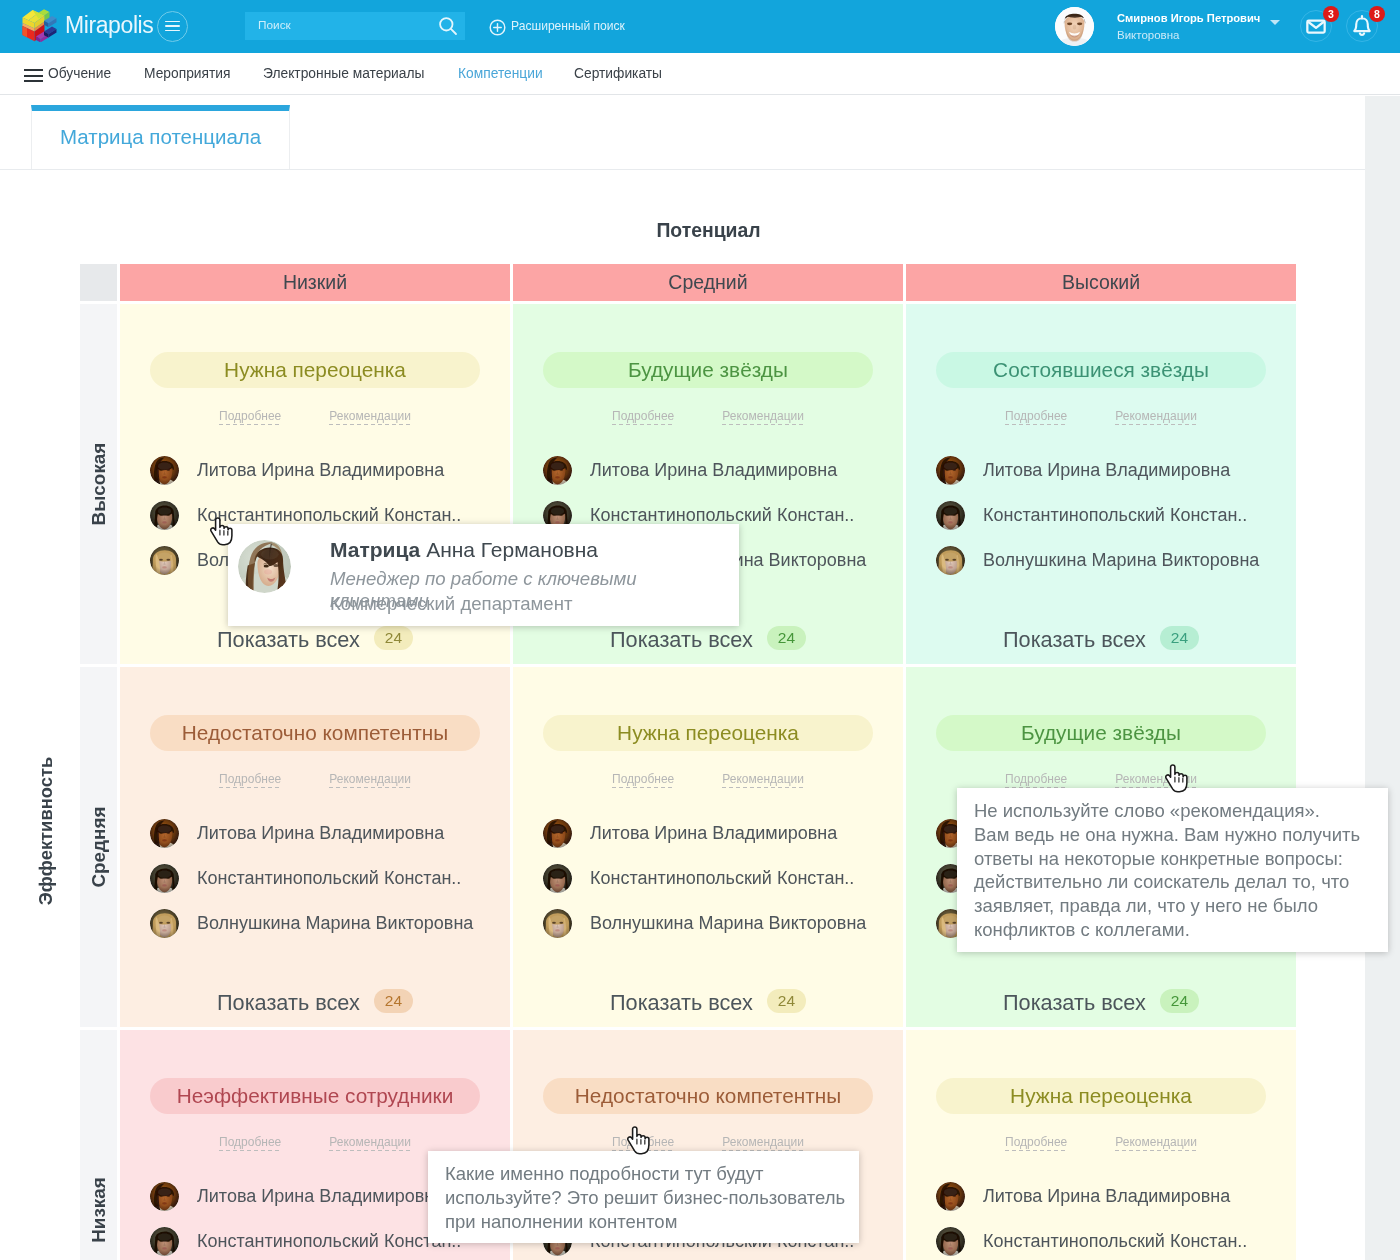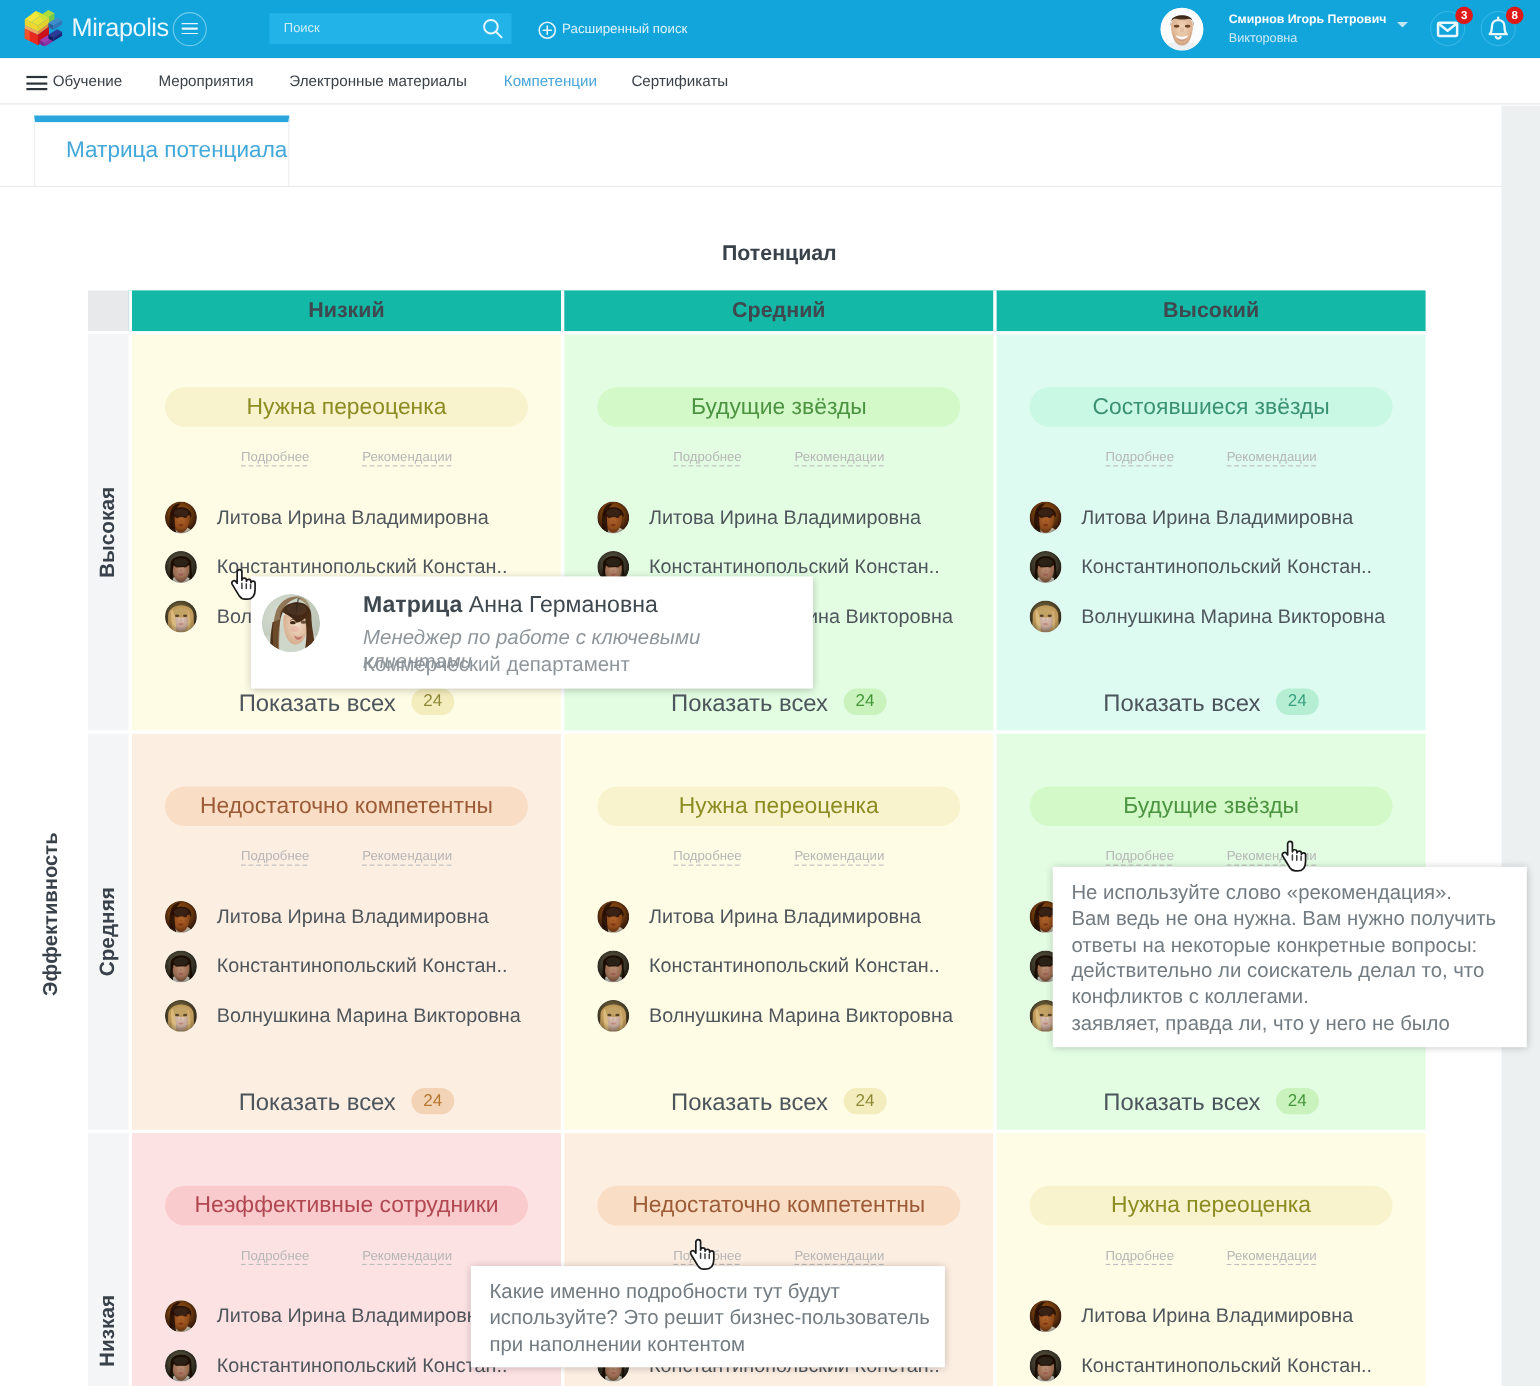--- a/index.html
+++ b/index.html
@@ -40,36 +40,36 @@
   
   .navbar{position:absolute;left:0;top:53px;width:1400px;height:41px;background:#fff;border-bottom:1px solid #e2e5e8;}
   .nav-burger{position:absolute;left:24px;top:16px;width:19px;height:13px;}
   .nav-burger i{position:absolute;left:0;width:19px;height:2px;background:#2c3338;}
   .nav-burger i:nth-child(1){top:0}
   .nav-burger i:nth-child(2){top:5.5px}
   .nav-burger i:nth-child(3){top:11px}
   .nav-item{position:absolute;top:13px;font-size:13.8px;color:#3a4148;white-space:nowrap;}
   .nav-item.active{color:#4aa6d8;}
   .tabstrip{position:absolute;left:0;top:101px;width:1400px;height:68px;background:#ffffff;border-bottom:1px solid #e8ebee;}
-  .tab{position:absolute;left:31px;top:4px;width:232px;height:64px;background:#fff;border-top:6px solid #2ba6dd;
+  .tab{position:absolute;left:31px;top:4px;width:259px;height:64px;background:#fff;border-top:6px solid #2ba6dd;
        border-left:1px solid #eceef0;border-right:1px solid #eceef0;box-sizing:border-box;}
   .tab span{position:absolute;left:28px;top:14px;font-size:20.5px;color:#43a8da;}
 
   
   .axis-title{position:absolute;left:0;top:219px;width:1400px;text-align:center;font-size:19.4px;font-weight:bold;color:#39424a;}
   .axis-title span{margin-left:17px}
   .axis-yl{position:absolute;left:-54px;top:820px;width:200px;text-align:center;font-size:18.4px;font-weight:bold;color:#39424a;
            transform:rotate(-90deg);transform-origin:center center;}
 
   .matrix{position:absolute;left:80px;top:264px;width:1216px;}
   .mhead{display:flex;height:37px;}
   .mhead .corner{width:37px;background:#e7e9eb;}
-  .mhead .hcell{flex:1;background:#14b8a6;border-left:3px solid #fff;
+  .mhead .hcell{flex:1;background:#fca5a5;border-left:3px solid #fff;
                 display:flex;align-items:center;justify-content:center;
-                font-size:19.5px;font-weight:bold;color:#3f484f;}
+                font-size:19.5px;font-weight:normal;color:#3f484f;}
 
   .mrow{display:flex;border-top:3px solid #fff;height:363px;box-sizing:border-box;}
   .mrow .rlabel{width:37px;background:#f4f5f7;position:relative;}
   .mrow .rlabel span{position:absolute;left:50%;top:50%;transform:translate(-50%,-50%) rotate(-90deg);
                      white-space:nowrap;font-size:18.9px;font-weight:bold;color:#39424a;}
   .cell{flex:1;border-left:3px solid #fff;position:relative;padding-top:48px;box-sizing:border-box;}
 
   .pill{margin:0 auto;height:36px;border-radius:18px;display:flex;align-items:center;justify-content:center;
         font-size:20.8px;font-weight:normal;width:330px;}
   .links{margin-top:18px;text-align:center;}
@@ -1497,22 +1497,22 @@
   <div class="l2">Менеджер по работе с ключевыми клиентами</div>
   <div class="l3">Коммерческий департамент</div>
 </div>
 
 <div class="tip tip-rec">
   <div class="tip-text" id="rec-lines">
       <div>Не используйте слово «рекомендация».</div>
       <div>Вам ведь не она нужна. Вам нужно получить</div>
       <div>ответы на некоторые конкретные вопросы:</div>
       <div>действительно ли соискатель делал то, что</div>
+      <div>заявляет, правда ли, что у него не было</div>
       <div>конфликтов с коллегами.</div>
-      <div>заявляет, правда ли, что у него не было</div>
     </div>
 </div>
 
 <div class="tip tip-det">
   <div class="tip-text" id="det-lines">
       <div>Какие именно подробности тут будут</div>
       <div>используйте? Это решит бизнес-пользователь</div>
       <div>при наполнении контентом</div>
     </div>
 </div>

